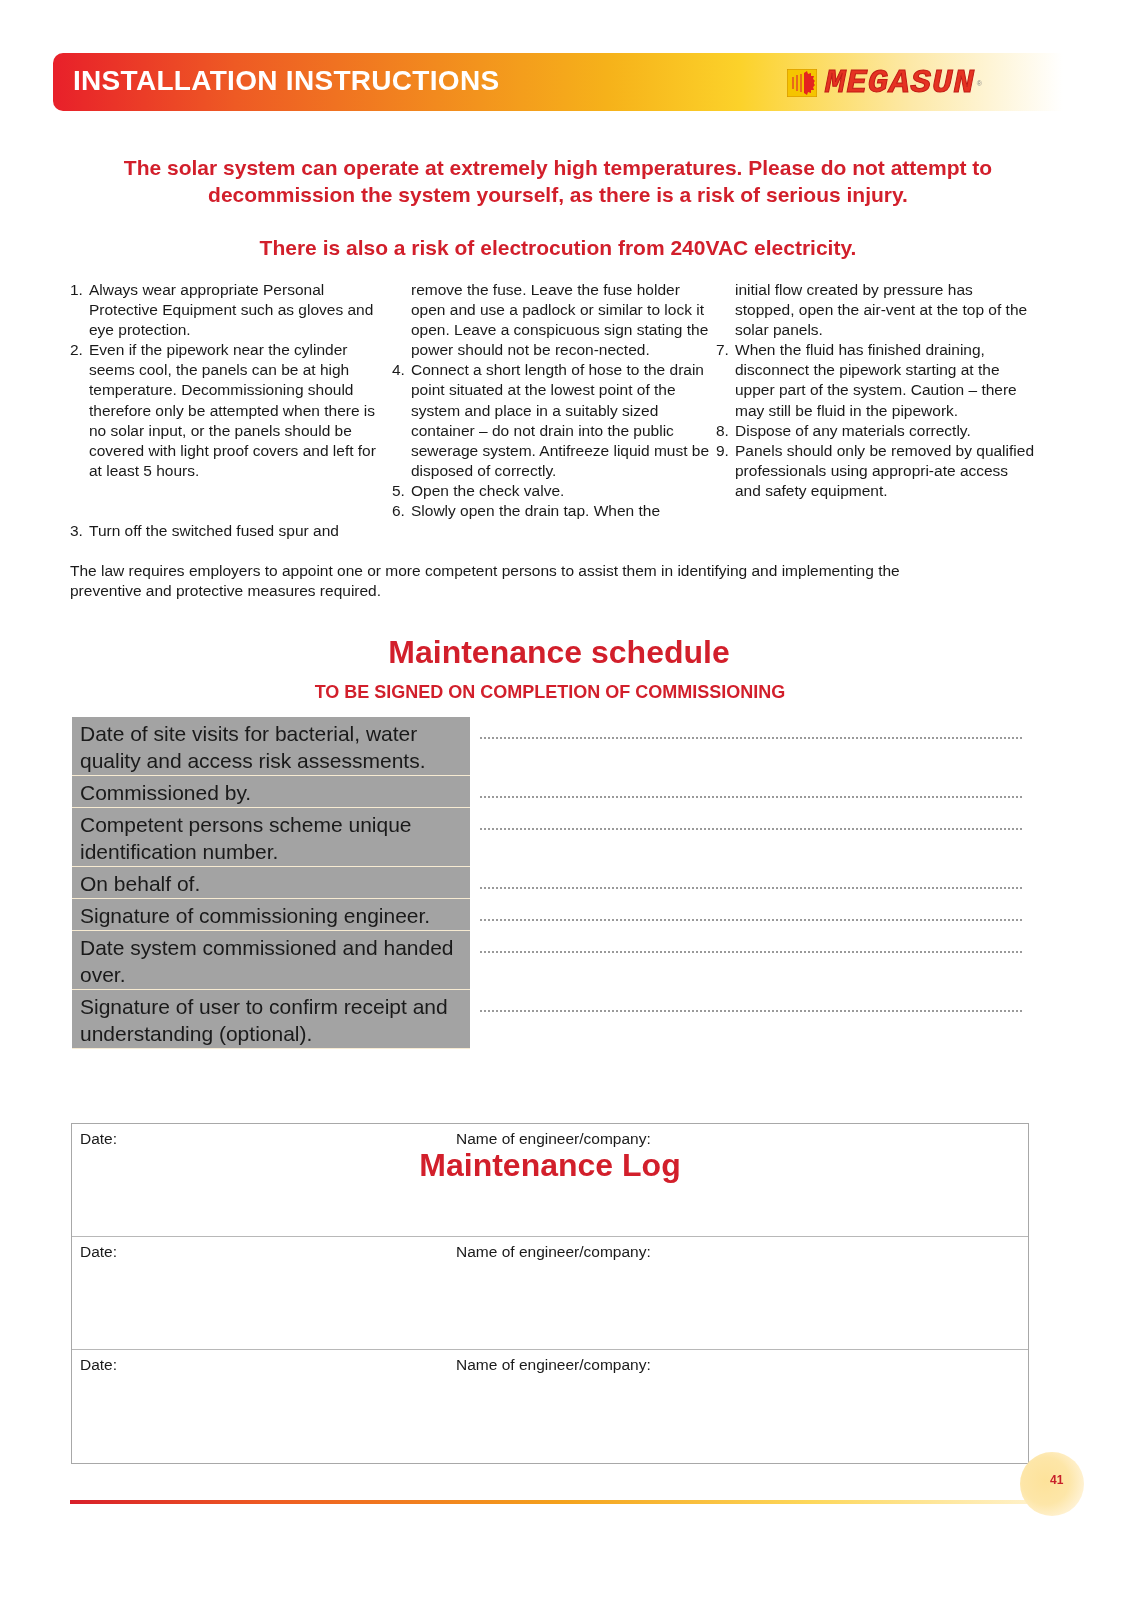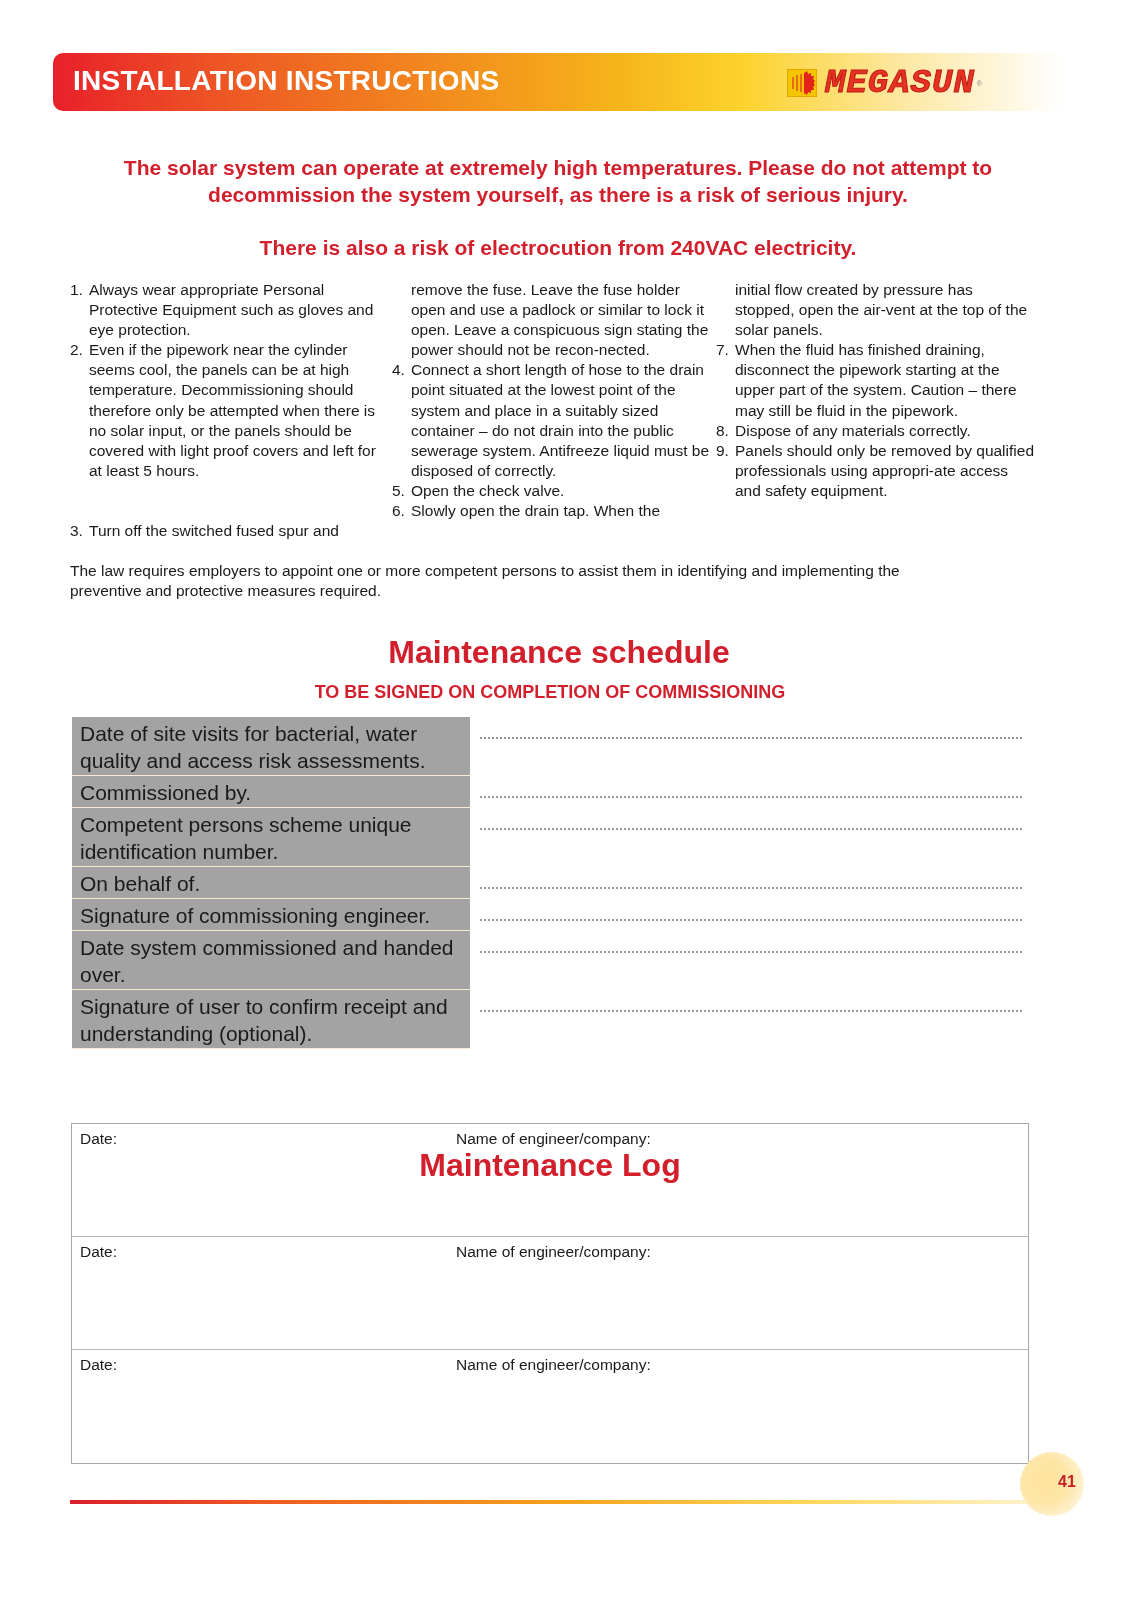--- a/index.html
+++ b/index.html
@@ -86,21 +86,21 @@
   
   .footer-line {
     position: absolute; left: 70px; top: 1500px; width: 985px; height: 4px;
     background: linear-gradient(90deg, #d81f2a 0%, #ee5b22 20%, #f4a21c 50%, #fdd75a 75%, #fff4d6 100%);
   }
   .page-badge {
     position: absolute; left: 1020px; top: 1452px; width: 64px; height: 64px; border-radius: 50%;
     background: radial-gradient(circle at 40% 45%, #fde29a 0%, #fde6a8 45%, #fff2d4 75%, rgba(255,255,255,0) 100%);
   }
   .page-num {
-    position: absolute; left: 1050px; top: 1473px; font-size: 16px; font-weight: bold; color: #c8202a; margin-left: 8px;
+    position: absolute; left: 1050px; top: 1473px; font-size: 12px; font-weight: bold; color: #c8202a;
   }
 </style>
 </head>
 <body>
 
 <div class="banner">
   <div class="banner-title">INSTALLATION INSTRUCTIONS</div>
   <div class="logo">
     <svg class="logo-icon" viewBox="0 0 30 28">
       <rect x="0" y="0" width="30" height="28" fill="#f5c400" stroke="#d28a00" stroke-width="1"></rect>

